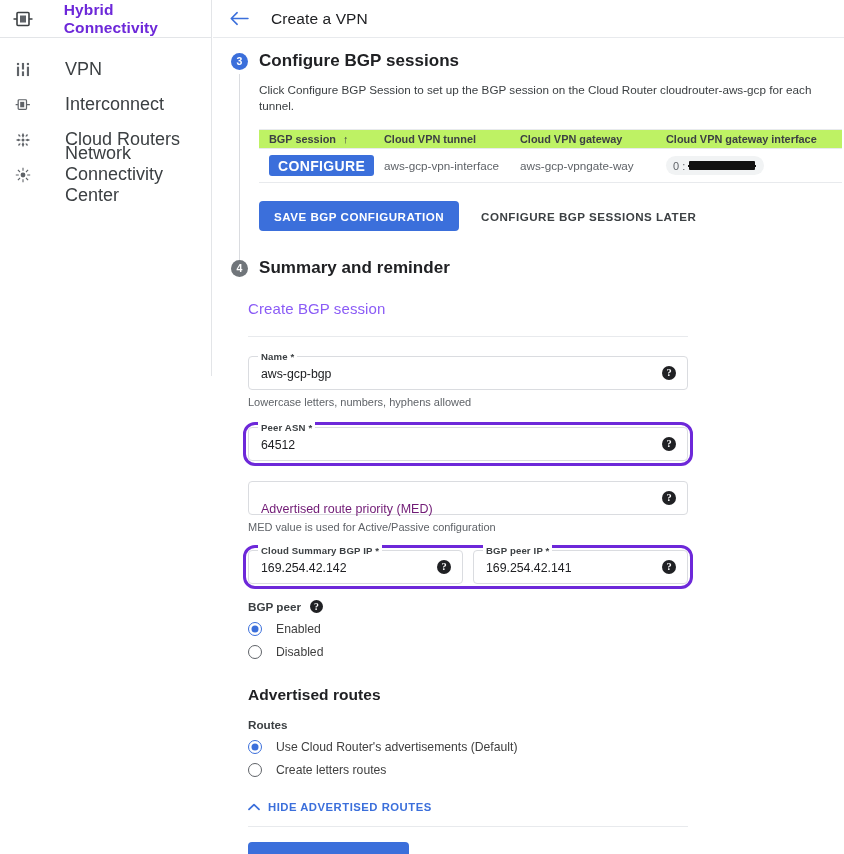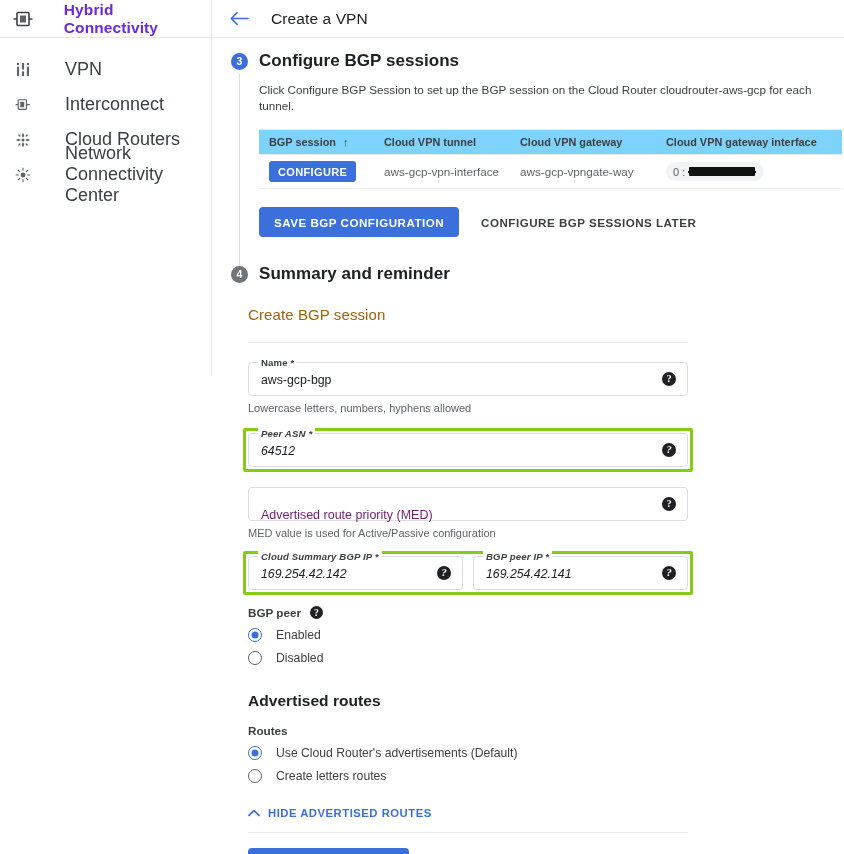--- a/index.html
+++ b/index.html
@@ -84,21 +84,21 @@
   #step3 { margin-top: 13px; padding-bottom: 8px; }
   #step3 .rail { height: 197px; }
   .step-desc {
     margin-top: 11px; font-size: 11.7px; color: #3c4043; line-height: 16px;
   }
 
   
   .tbl { margin-top: 15px; width: 583px; }
   .tbl-head {
     display: flex; align-items: center;
-    height: 26px; background: #7dd3fc;
+    height: 20px; background: #bef264;
     border-top: 1px solid #e8eaed; border-bottom: 1px solid #e8eaed;
   }
   .tbl-head .th {
     font-size: 10.9px; font-weight: 700; color: #3c4043;
     display: flex; align-items: center;
   }
   .tbl-row {
     display: flex; align-items: center; height: 34px;
     border-bottom: 1px solid #e8eaed;
   }
@@ -106,21 +106,21 @@
   .c1 { width: 125px; padding-left: 10px; }
   .c2 { width: 136px; }
   .c3 { width: 146px; }
   .c4 { width: 176px; }
   .sort-arrow { margin-left: 7px; font-size: 11px; color: #3c4043; }
 
   .configure-btn {
     display: inline-flex; align-items: center; justify-content: center;
     height: 21px; padding: 0 9px; border-radius: 3px;
     background: #3b6fdb; color: #fff;
-    font-size: 11px; font-weight: 700; letter-spacing: .35px;
+    font-size: 14px; font-weight: 700; letter-spacing: .35px;
     border: none; cursor: pointer; font-family: inherit;
   }
 
   .iface-chip {
     display: inline-flex; align-items: center;
     background: #f1f3f4; border-radius: 10px;
     height: 19px; padding: 0 9px 0 7px;
     font-size: 11px; color: #5f6368;
   }
   .redact {
@@ -144,21 +144,21 @@
   .btn-text {
     margin-left: 22px; background: none; border: none;
     font-size: 11.6px; font-weight: 700; letter-spacing: .5px;
     color: #3c4043; cursor: pointer; font-family: inherit; padding: 0;
   }
 
   #step4 { margin-top: 19px; }
 
   
   .card { margin-left: 35px; margin-top: 22px; width: 440px; }
-  .card-title { font-size: 15px; color: #a16207; letter-spacing: .1px; }
+  .card-title { font-size: 15px; color: #8b5cf6; letter-spacing: .1px; }
   .card-divider { margin-top: 19px; height: 1px; background: #e8eaed; }
 
   
   .field {
     position: relative; border: 1px solid #dadce0; border-radius: 4px;
     height: 34px; background: #fff;
   }
   .field .legend {
     position: absolute; left: 9px; top: -6px;
     background: #fff; padding: 0 3px;
@@ -176,22 +176,22 @@
     background: #202124; color: #fff;
     font-size: 10.5px; font-weight: 700; font-family: "Liberation Serif", serif;
     display: flex; align-items: center; justify-content: center;
     cursor: pointer; line-height: 1;
   }
   .hint {
     margin-top: 6px; font-size: 11px; color: #5f6368;
   }
 
   .hl {
-    border: 3px solid #84cc16; border-radius: 2px;
-    padding: 2px; margin: 0 -5px; font-style: italic;
+    border: 3px solid #6d28d9; border-radius: 12px;
+    padding: 2px; margin: 0 -5px;
   }
 
   .row2 { display: flex; gap: 10px; }
   .row2 .field { flex: 1; }
 
   
   .grp-label {
     display: flex; align-items: center;
     font-size: 11.7px; font-weight: 700; color: #3c4043;
   }

